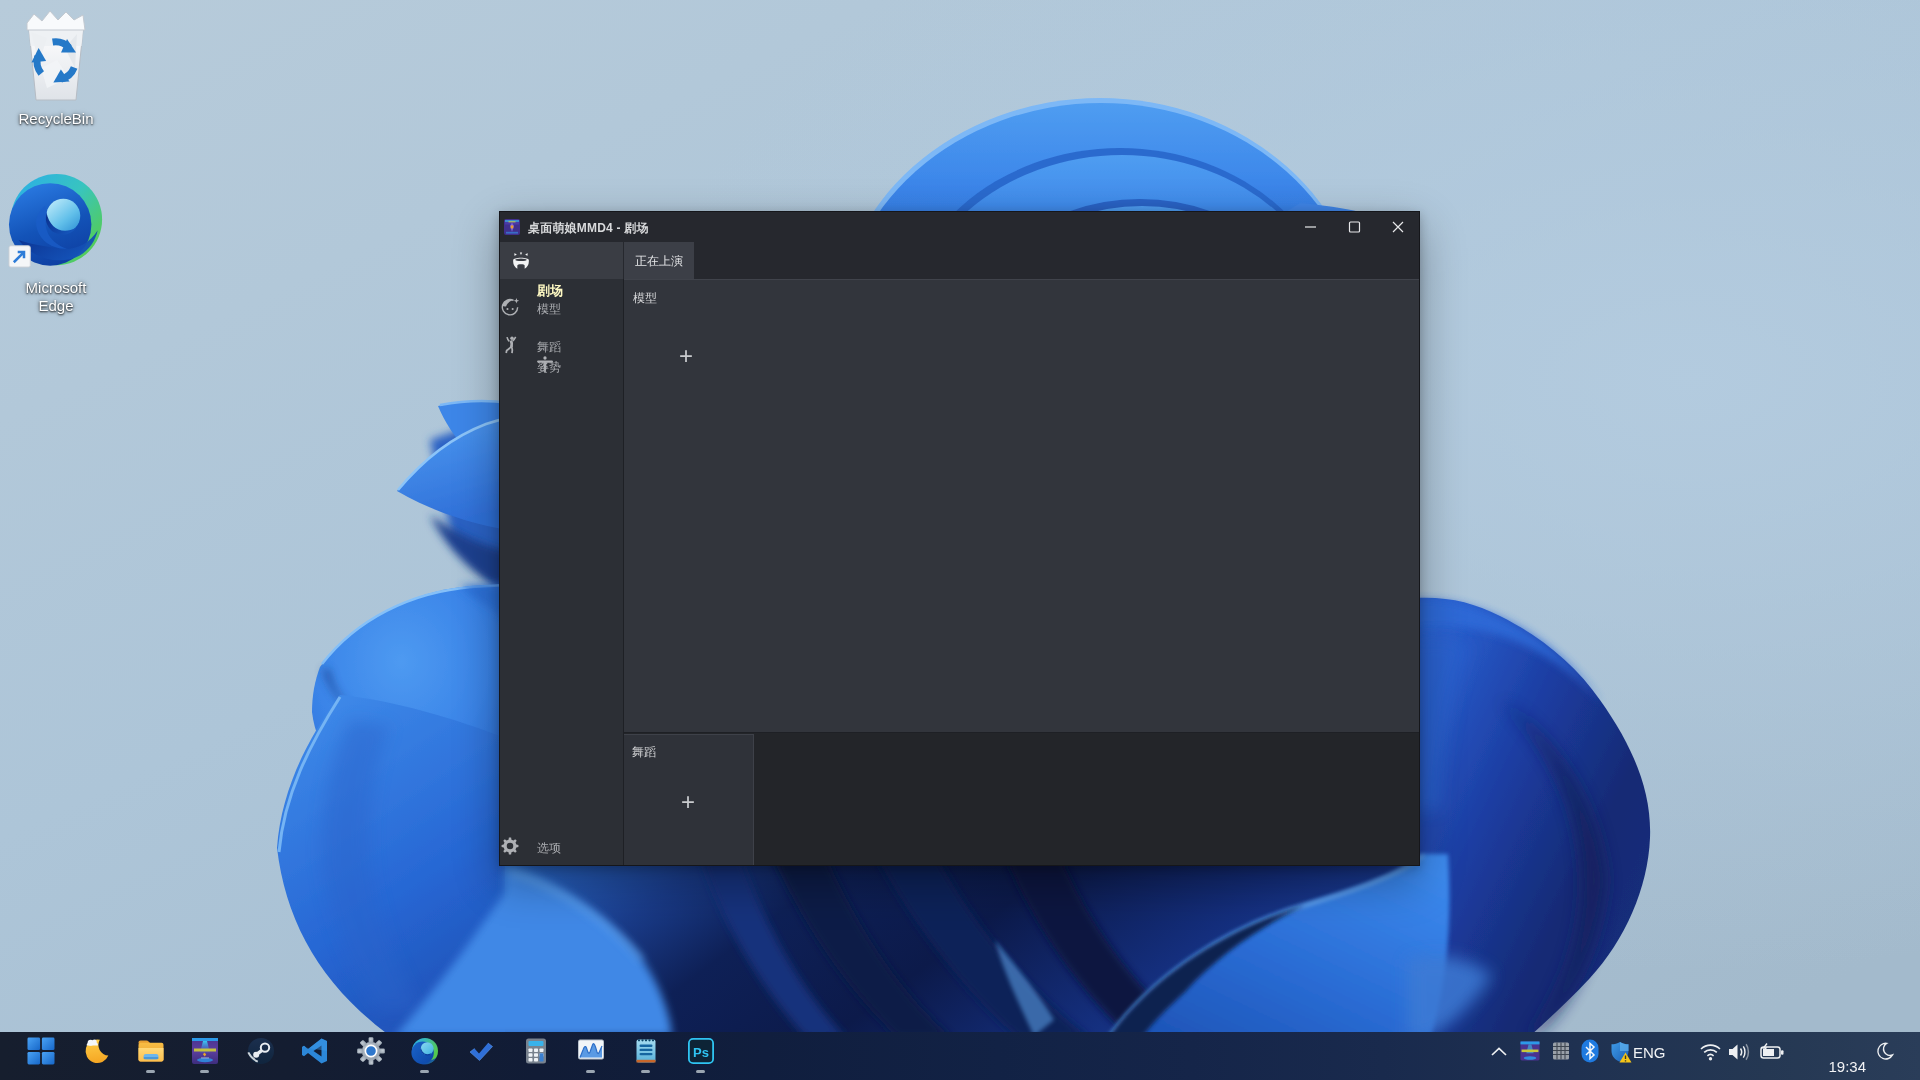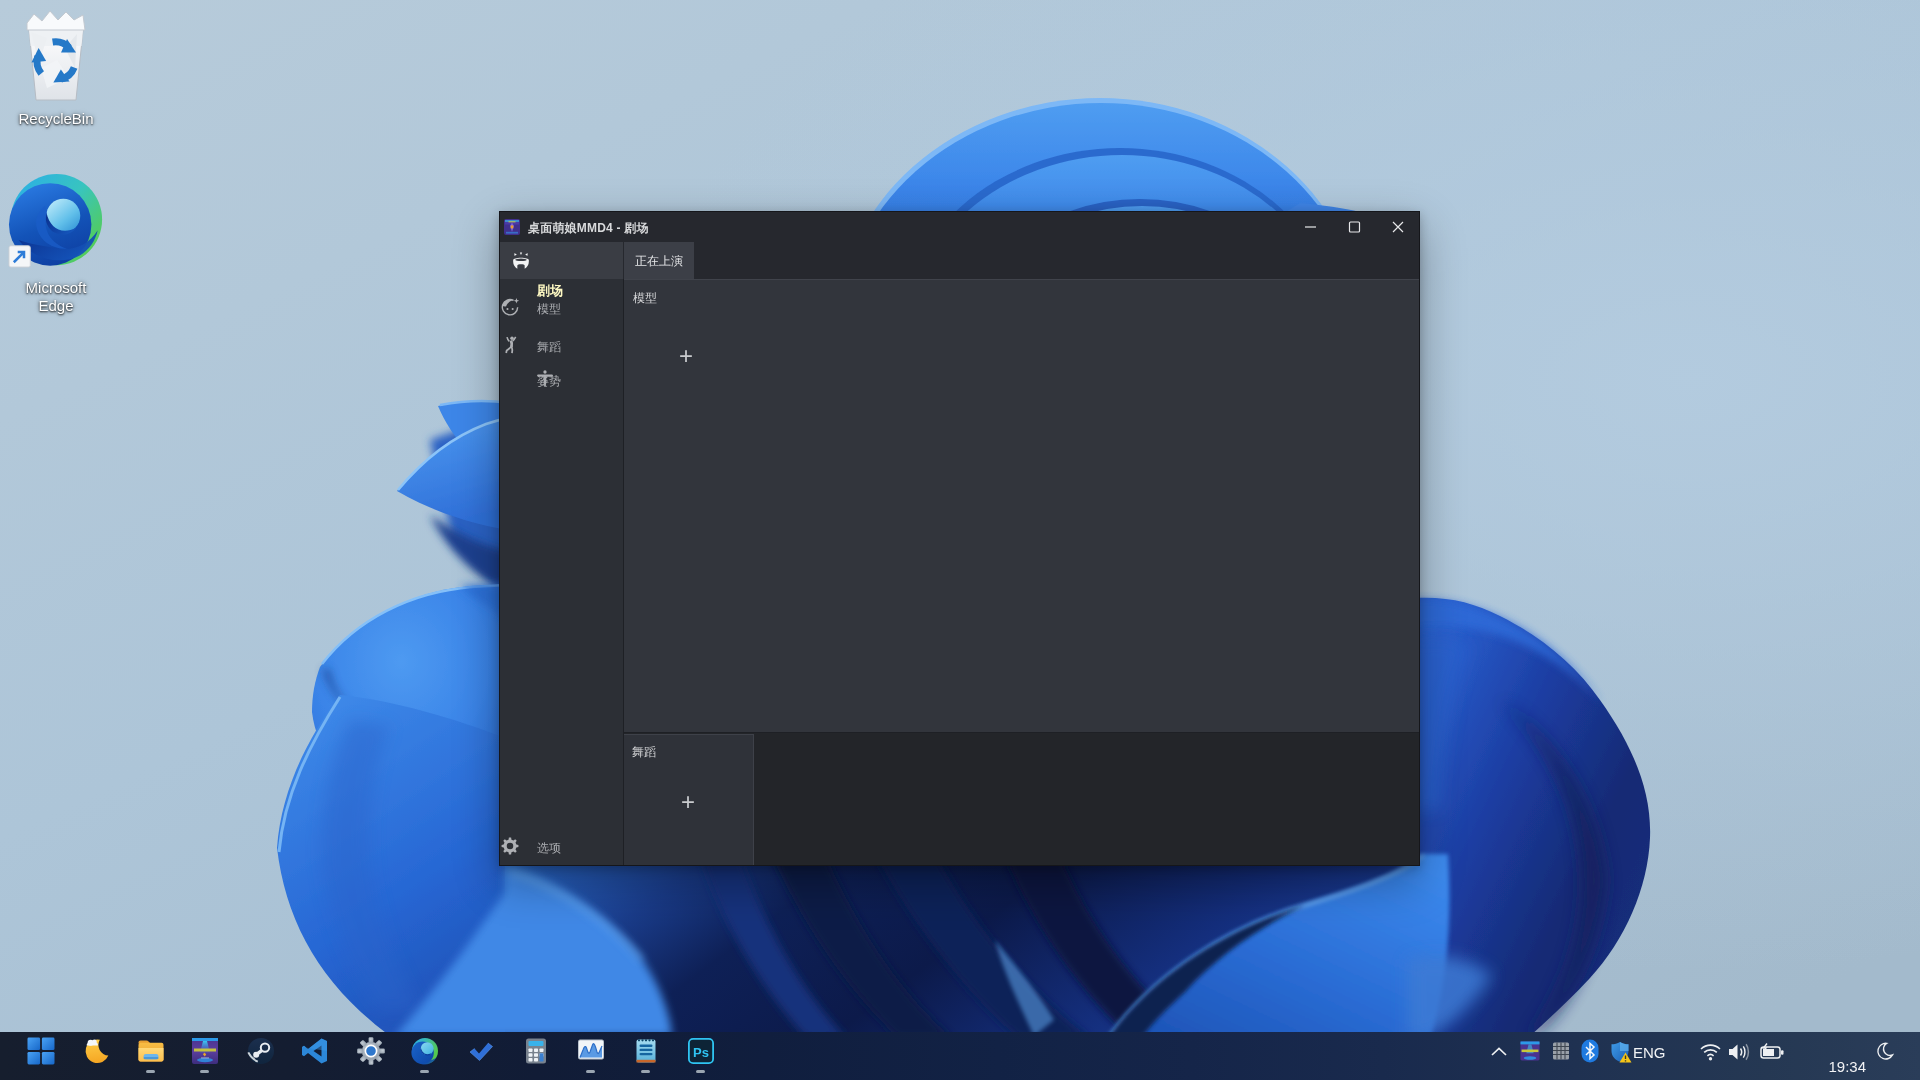--- a/index.html
+++ b/index.html
@@ -239,21 +239,21 @@
           <g stroke="#aeb0b4" fill="none">
             <path d="M 8.4,2.6 C 8.8,4.6 9.6,6.2 11.2,7.6" stroke-width="1.9"></path>
             <path d="M 18.8,2.2 C 17.8,4.2 16.8,5.8 15.4,7.0" stroke-width="1.9"></path>
             <path d="M 13.2,6.6 C 14.2,9 14.4,11.4 13.8,14" stroke-width="3.4"></path>
             <path d="M 13.8,13.2 C 12.2,15.4 10.4,17.2 8.0,18.6 L 7.4,21.6" stroke-width="2.1"></path>
             <path d="M 13.9,13.6 C 14.8,16.2 15,18.8 14.4,21.8" stroke-width="2.1"></path>
           </g>
         </svg>
         <span>舞蹈</span>
       </div>
-      <div class="sitem" style="top:90px;padding-left:35px;">
+      <div class="sitem" style="top:76px;padding-left:35px;">
         <svg width="20" height="20" viewBox="0 0 24 24" fill="#aeb0b4">
           <circle cx="12" cy="3.6" r="2"></circle>
           <rect x="2.5" y="6.6" width="19" height="2.6" rx="1.3"></rect>
           <rect x="10.4" y="8" width="3.2" height="8"></rect>
           <path d="M 10.4,15.5 L 11.4,21.6 L 12.6,21.6 L 13.6,15.5 Z"></path>
           <rect x="10.4" y="15" width="3.2" height="2"></rect>
         </svg>
         <span>姿势</span>
       </div>
       <div class="sitem" style="top:557px;">

